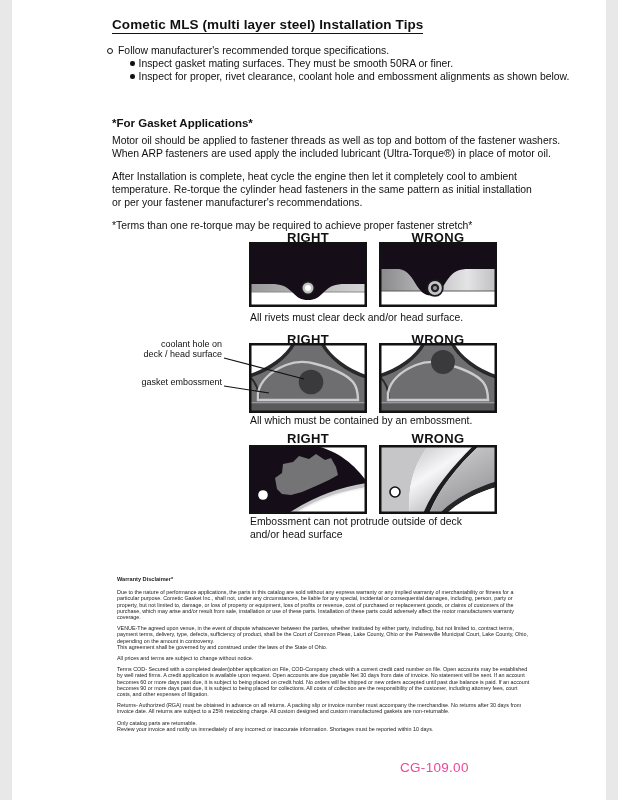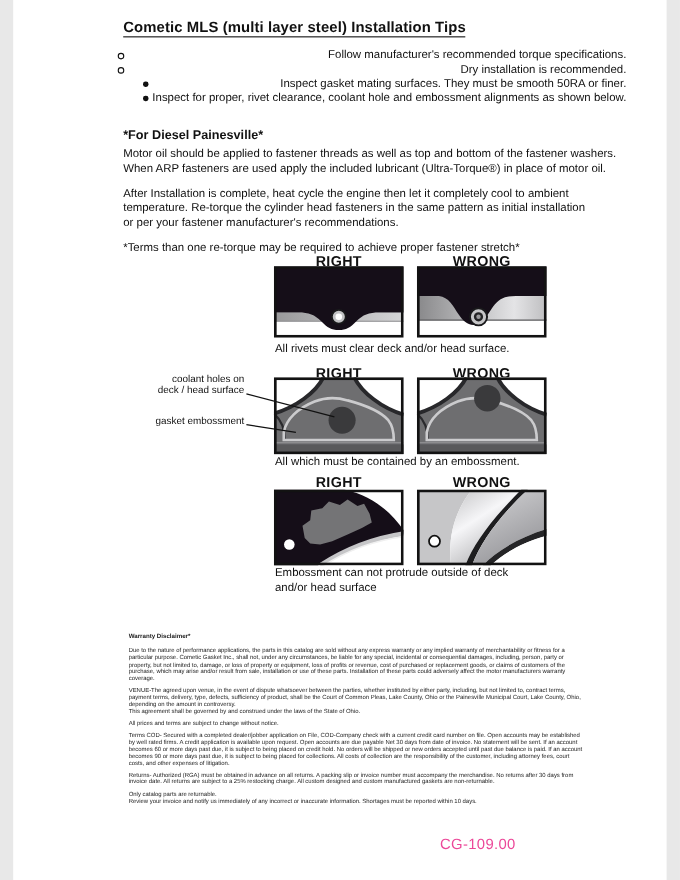--- a/index.html
+++ b/index.html
@@ -9,21 +9,21 @@
     margin:0 auto;
   }
   .abs{position:absolute;}
   
   .title{
     left:100px;top:17px;font-size:13.5px;font-weight:700;
     border-bottom:1.6px solid #111;padding-bottom:1px;letter-spacing:.1px;
   }
   
   .bullets{left:95px;top:44px;font-size:10.4px;line-height:13px;white-space:nowrap;}
-  .b-row{display:flex;align-items:flex-start;justify-content:space-between;}
+  .b-row{display:flex;align-items:flex-start;}
   .b-row.sub{margin-left:23px;}
   .b-marker{width:4px;height:4px;border:1px solid #111;border-radius:50%;margin:4px 5px 0 0;flex:0 0 auto;}
   .b-marker.dot{background:#111;border:none;width:4.5px;height:4.5px;margin:4px 4px 0 0;}
   
   .diesel-h{left:100px;top:117px;font-size:11.5px;font-weight:700;}
   .diesel-p{left:100px;top:134px;width:470px;font-size:10.4px;line-height:13px;}
   .preline{white-space:pre-line;}
   .diesel-p p{margin:0 0 10px;}
   
   .diag-row{position:absolute;left:237px;width:260px;}
@@ -54,35 +54,31 @@
 
 <div class="page">
 
   <div class="abs title">Cometic MLS (multi layer steel) Installation Tips</div>
 
   <div class="abs bullets">
     <div class="b-row">
       <span class="b-marker"></span>
       <span>Follow manufacturer's recommended torque specifications.</span>
     </div>
-    <div class="b-row">
-      <span class="b-marker"></span>
-      <span>Dry installation is recommended.</span>
-    </div>
     <div class="b-row sub">
       <span class="b-marker dot"></span>
       <span>Inspect gasket mating surfaces.  They must be smooth 50RA or finer.</span>
     </div>
     <div class="b-row sub">
       <span class="b-marker dot"></span>
       <span>Inspect for proper, rivet clearance, coolant hole and embossment alignments as shown below.</span>
     </div>
   </div>
 
-  <div class="abs diesel-h">*For Diesel Painesville*</div>
+  <div class="abs diesel-h">*For Gasket Applications*</div>
 
   <div class="abs diesel-p">
     <p class="preline">Motor oil should be applied to fastener threads as well as top and bottom of the fastener washers.
 When ARP fasteners are used apply the included lubricant (Ultra-Torque®) in place of motor oil.</p>
     <p class="preline">After Installation is complete, heat cycle the engine then let it completely cool to ambient
 temperature. Re-torque the cylinder head fasteners in the same pattern as initial installation
 or per your fastener manufacturer's recommendations.</p>
     <p class="preline">*Terms than one re-torque may be required to achieve proper fastener stretch*</p>
   </div>
 
@@ -150,21 +146,21 @@
       <path d="M9,57 L9,50 C11,38 22,28 37,22 C47,18 57,18 67,21 C82,25 97,31 104,39 C108,44 109,50 109,57 Z" fill="none" stroke="#cbcbcd" stroke-width="2.4"></path>
       <circle cx="64" cy="19" r="12" fill="#3a3a3c"></circle>
       <line x1="0" y1="59.5" x2="118" y2="59.5" stroke="#98989a" stroke-width="1"></line>
       <rect x="0" y="61" width="118" height="9" fill="#59595b"></rect>
       <rect x="1.25" y="1.25" width="115.5" height="67.5" fill="none" stroke="#121212" stroke-width="2.5"></rect>
     </svg>
     <div class="caption">All which must be contained by an embossment.</div>
   </div>
 
   <div class="abs anno anno1">
-    <div>coolant holes on</div>
+    <div>coolant hole on</div>
     <div>deck / head surface</div>
   </div>
   <div class="abs anno anno2">gasket embossment</div>
   <svg class="abs leader" width="200" height="60" viewBox="0 0 200 60">
     <line x1="104" y1="18" x2="184" y2="39" stroke="#111" stroke-width="1.1"></line>
     <line x1="104" y1="46" x2="149" y2="53" stroke="#111" stroke-width="1.1"></line>
   </svg>
 
   <div class="diag-row dr3">
     <div class="lbl right">RIGHT</div>

